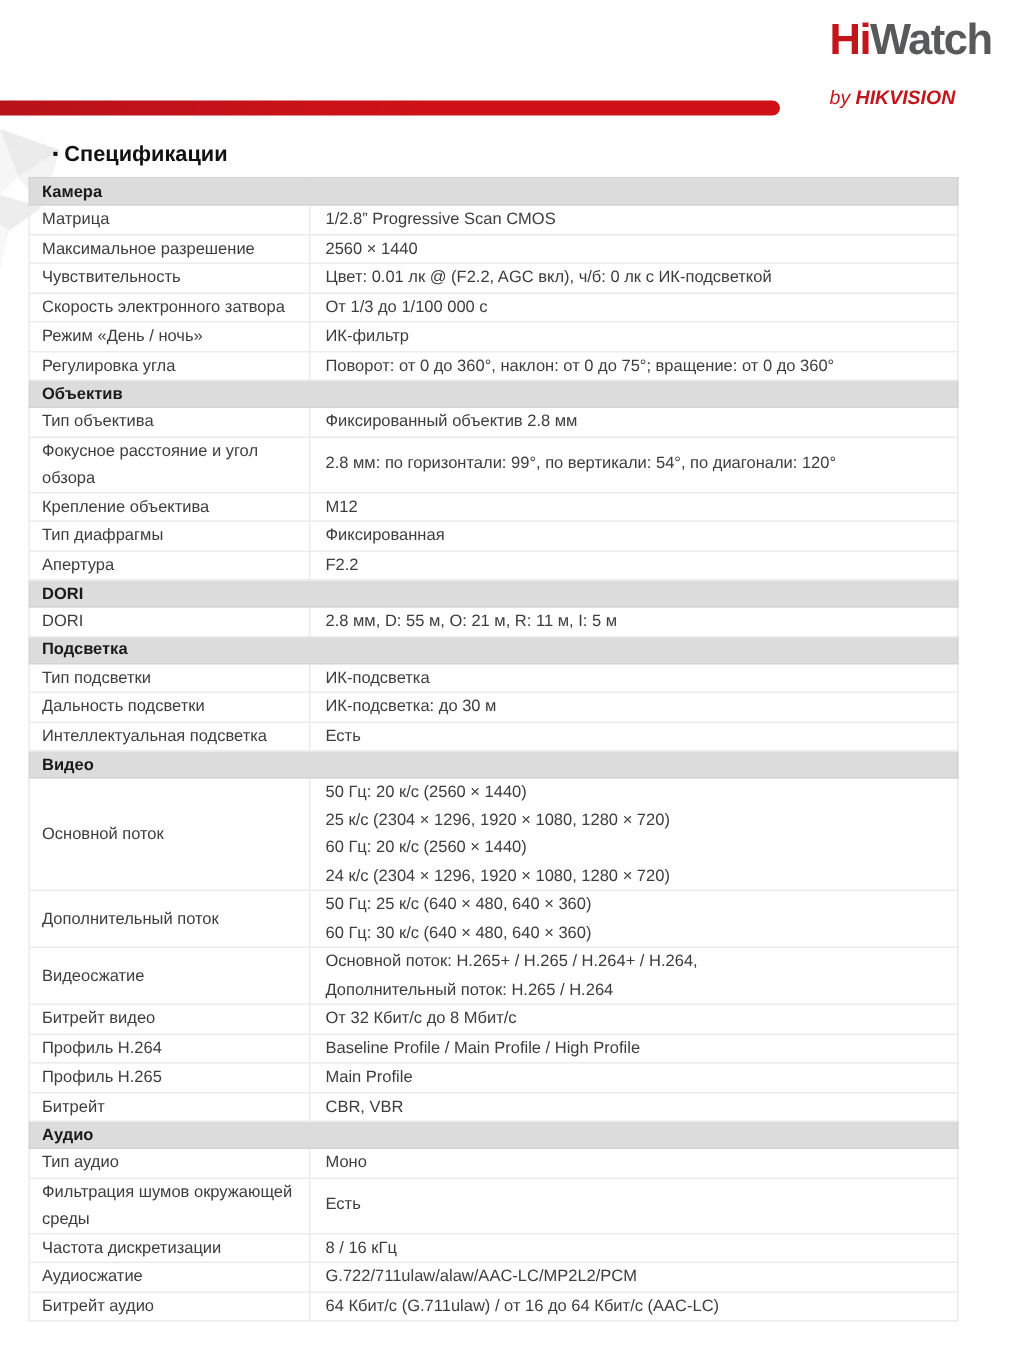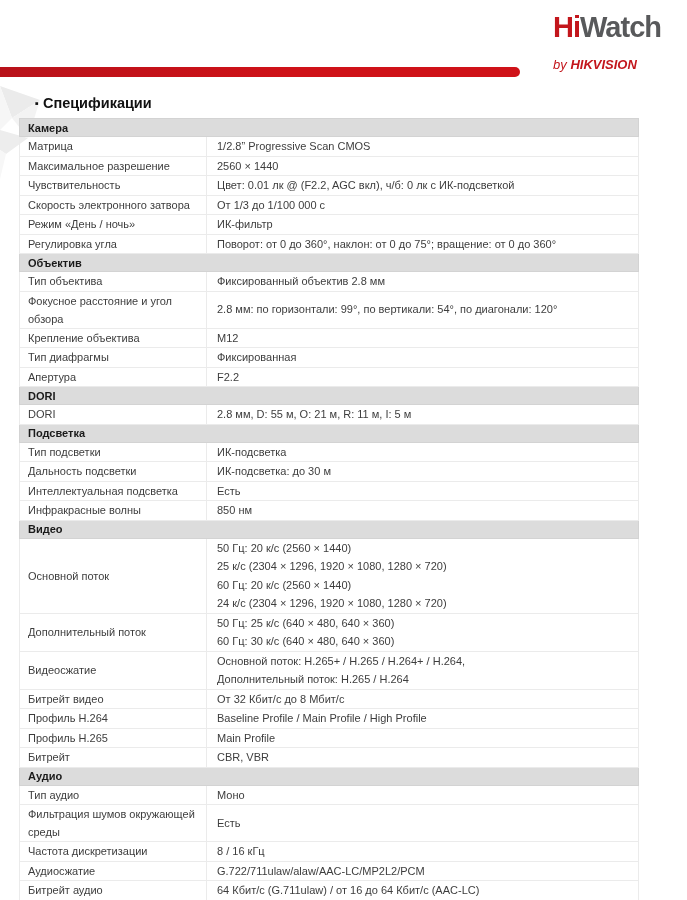--- a/index.html
+++ b/index.html
@@ -191,26 +191,20 @@
           <td class="value-cell">
             <div class="value-line">ИК-подсветка: до 30 м</div>
           </td>
         </tr>
         <tr>
           <td class="label-cell">Интеллектуальная подсветка</td>
           <td class="value-cell">
             <div class="value-line">Есть</div>
           </td>
         </tr>
-        <tr>
-          <td class="label-cell">Инфракрасные волны</td>
-          <td class="value-cell">
-            <div class="value-line">850 нм</div>
-          </td>
-        </tr>
         <tr class="section-row">
           <td colspan="2">Видео</td>
         </tr>
         <tr>
           <td class="label-cell">Основной поток</td>
           <td class="value-cell">
             <div class="value-line">50 Гц: 20 к/с (2560 × 1440)</div>
             <div class="value-line">25 к/с (2304 × 1296, 1920 × 1080, 1280 × 720)</div>
             <div class="value-line">60 Гц: 20 к/с (2560 × 1440)</div>
             <div class="value-line">24 к/с (2304 × 1296, 1920 × 1080, 1280 × 720)</div>

